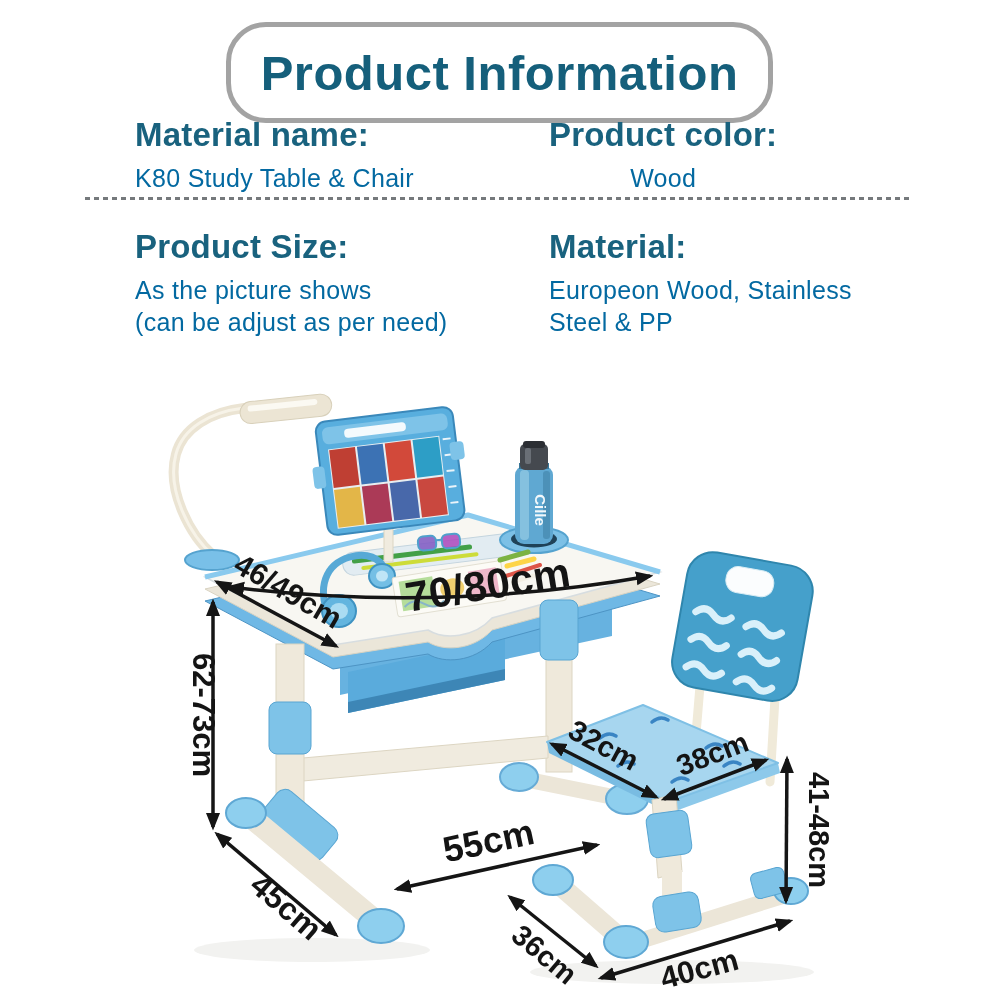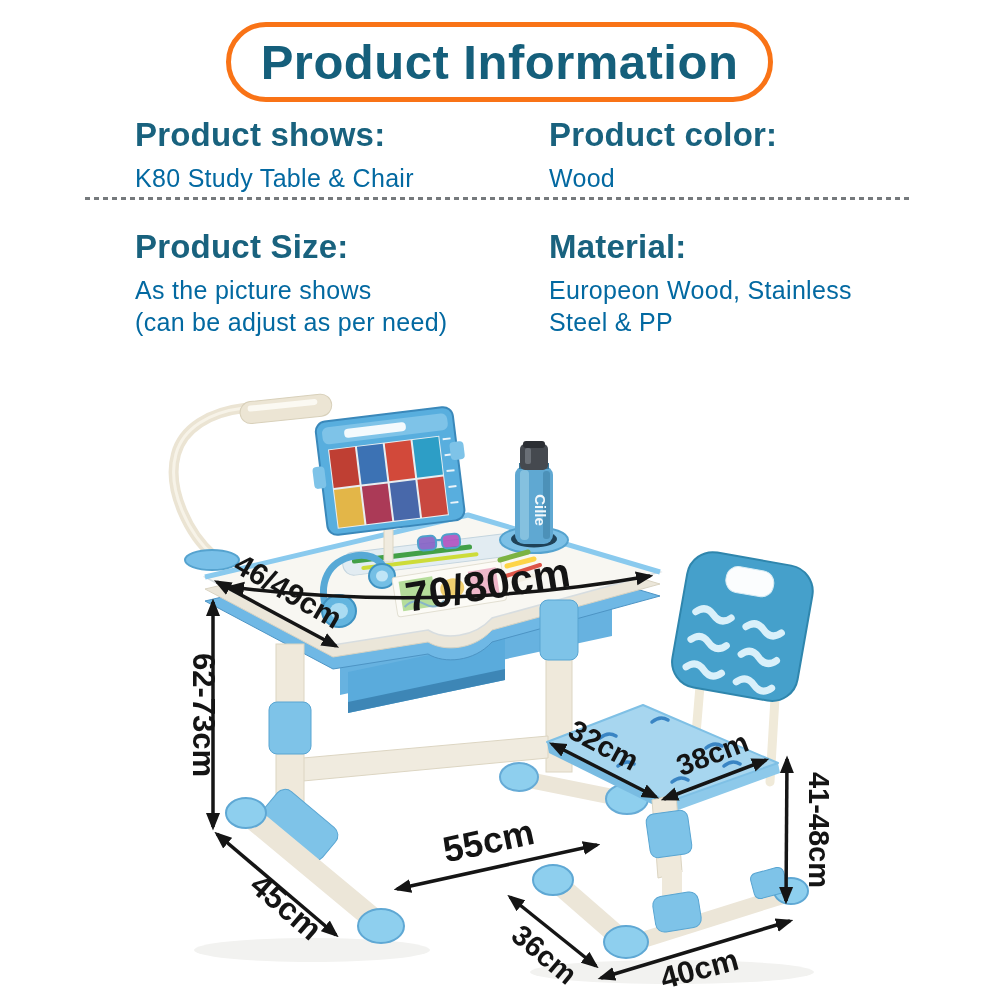--- a/index.html
+++ b/index.html
@@ -2,32 +2,32 @@
 <html><head>
 <meta charset="utf-8">
 <style>
   * { margin:0; padding:0; box-sizing:border-box; }
   html,body { background:#ffffff; }
   .page {
     position:relative; width:1000px; height:1000px; background:#ffffff;
     font-family:"Liberation Sans", sans-serif; overflow:hidden;
   }
   .title-box {
-    position:absolute; left:226px; top:22px; width:547px; height:80px;
-    border:5px solid #f97316; border-radius:40px;
+    position:absolute; left:226px; top:22px; width:547px; height:101px;
+    border:5px solid #a3a3a3; border-radius:40px;
     display:flex; align-items:center; justify-content:center; background:#fff;
   }
   .title-box h1 {
     font-size:49px; font-weight:800; color:#155f7b; letter-spacing:.5px; white-space:nowrap;
   }
   .cell { position:absolute; }
   .cell .label { font-size:33px; font-weight:800; color:#19627e; margin-bottom:8px; letter-spacing:.2px; }
   .cell .val  { font-size:25px; color:#0369a1; line-height:1.28; font-weight:500; letter-spacing:.3px; }
   .cell-name     { left:135px; top:116px; }
-  .cell-color    { left:549px; top:116px; }
+  .cell-color    { left:549px; top:116px;text-align:center; }
   .cell-size     { left:135px; top:228px; }
   .cell-material { left:549px; top:228px; width:400px; }
   .divider {
     position:absolute; left:85px; right:88px; top:197px; height:3px;
     background:repeating-linear-gradient(90deg,#75797c 0 5px, transparent 5px 9px);
   }
   .figure { position:absolute; left:0; top:350px; width:1000px; height:650px; }
   .dim {
     font-family:"Liberation Sans", sans-serif; font-weight:bold; fill:#141414;
   }
@@ -36,21 +36,21 @@
 </head>
 <body>
 
 <div class="page">
 
   <div class="title-box">
     <h1>Product Information</h1>
   </div>
 
   <div class="cell cell-name">
-    <div class="label">Product shows:</div>
+    <div class="label">Material name:</div>
     <div class="val">K80 Study Table &amp; Chair</div>
   </div>
 
   <div class="cell cell-color">
     <div class="label">Product color:</div>
     <div class="val">Wood</div>
   </div>
 
   <div class="divider"></div>
 

